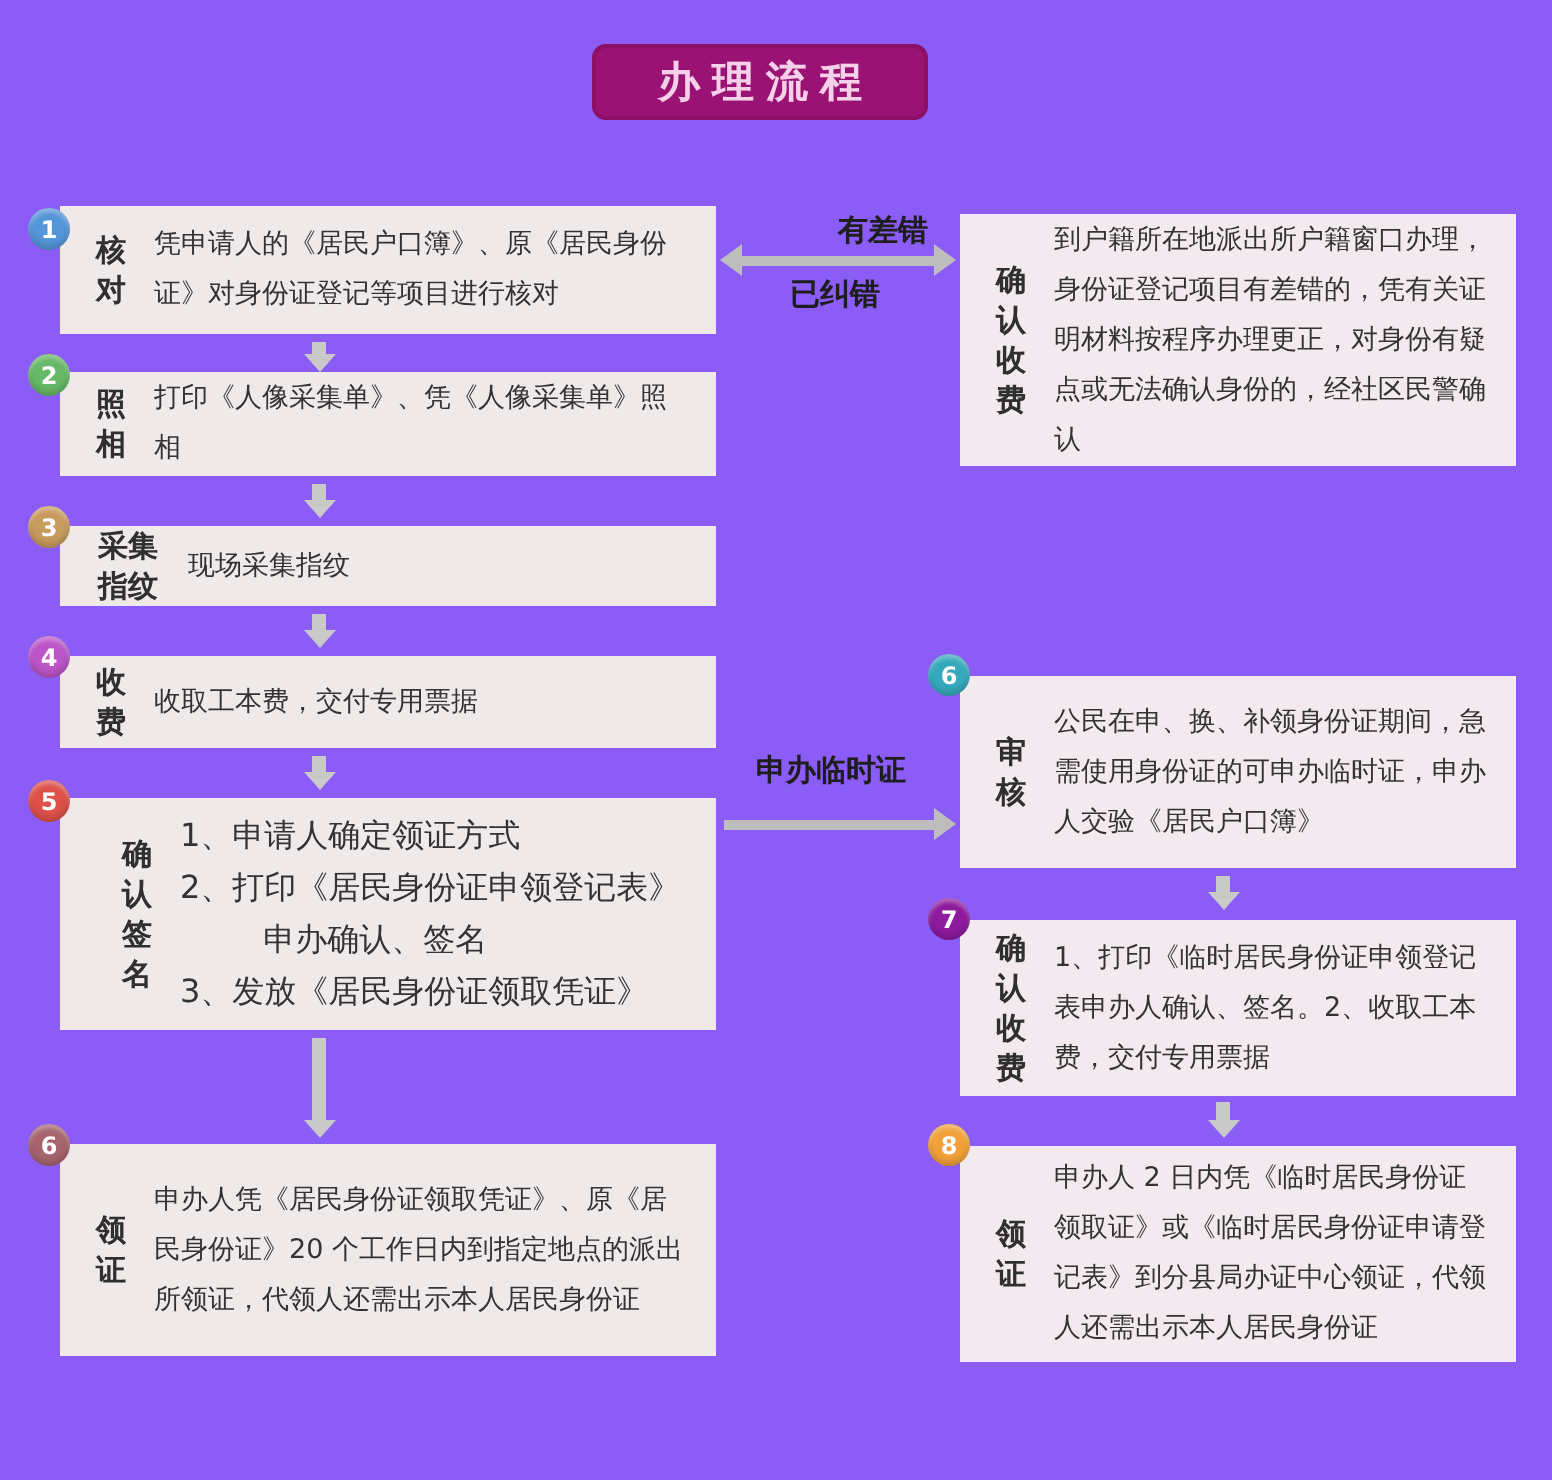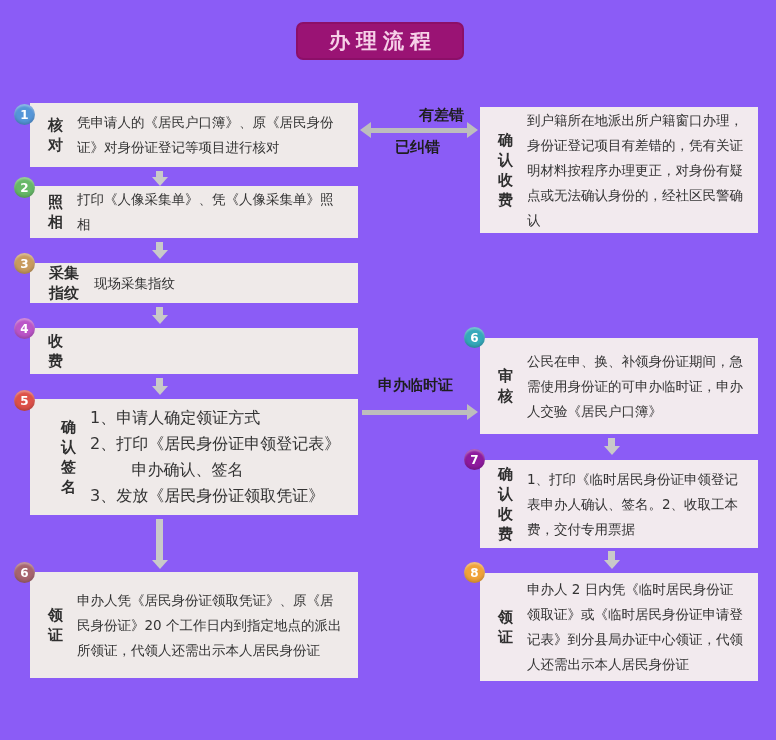--- a/index.html
+++ b/index.html
@@ -87,20 +87,21 @@
   </div>
   <div class="numcircle" style="left: 14px; top: 253px; background-color: rgb(200, 155, 95);">3</div>
 
   <div class="arr-v" style="left:151px;top:307px;height:17px;">
     <div class="shaft"></div>
       <div class="head"></div>
   </div>
 
   <div class="fbox left" style="top:328px;height:46px;">
     <div class="vlabel w1">收费</div>
+    <div class="btext">收取工本费，交付专用票据</div>
   </div>
   <div class="numcircle" style="left: 14px; top: 318px; background-color: rgb(187, 85, 200);">4</div>
 
   <div class="arr-v" style="left:151px;top:378px;height:17px;">
     <div class="shaft"></div>
       <div class="head"></div>
   </div>
 
   <div class="fbox left" style="top:399px;height:116px;padding-left:30px;">
     <div class="vlabel w1">确认签名</div>

